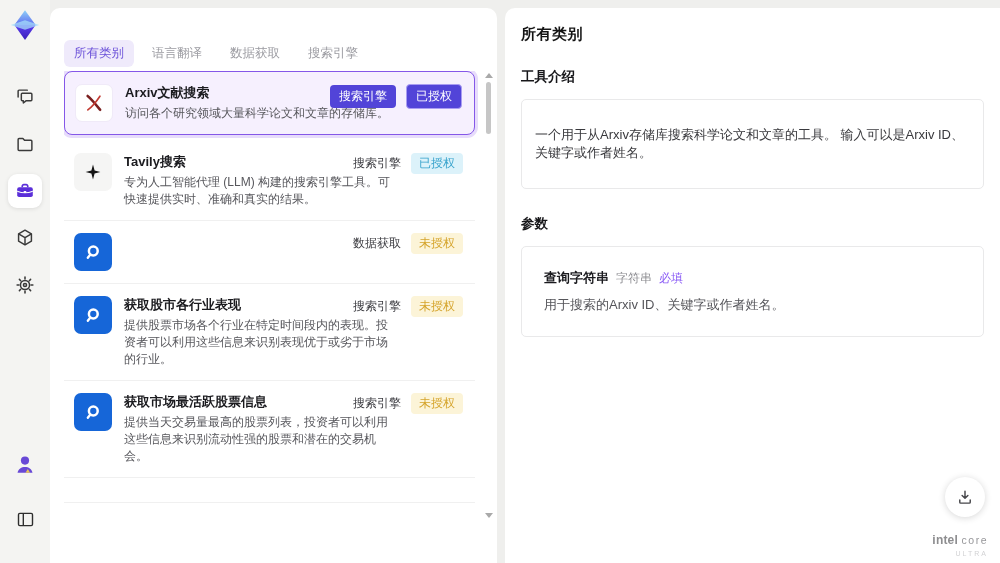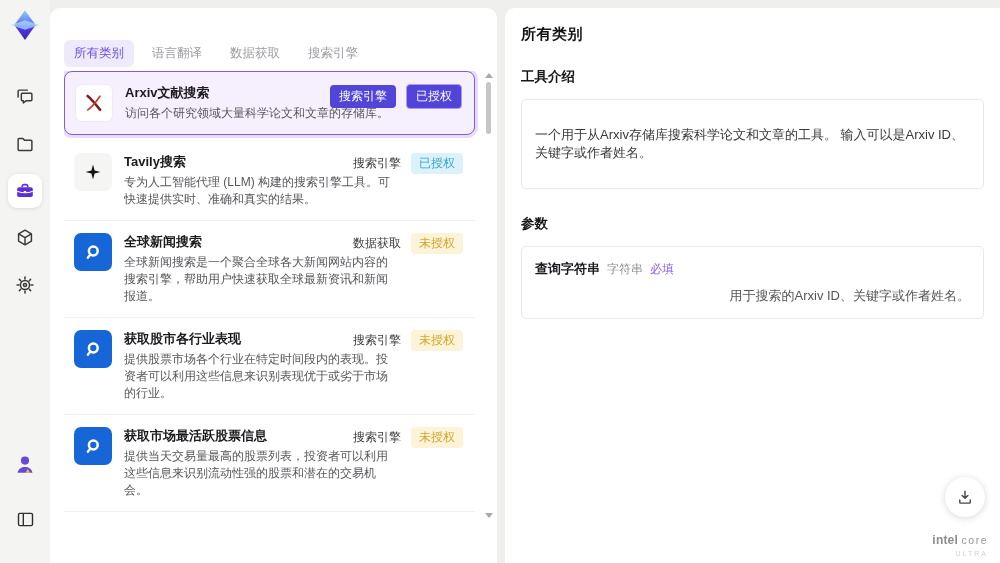--- a/index.html
+++ b/index.html
@@ -55,21 +55,21 @@
   .detail-title { font-size:15px; font-weight:bold; color:#141414; letter-spacing:.5px; }
   .intro-h { margin-top:24px; }
   .card { margin-top:13px; border:1px solid #e9e9ea; border-radius:5px; background:#fff; padding:26px 13px; }
   .intro-text { font-size:13px; color:#39393d; line-height:18px; }
   .params-h { margin-top:26px; }
   .param-row { display:flex; align-items:baseline; gap:7px; }
   .param-name { font-size:13px; font-weight:bold; color:#1b1b1f; }
   .param-type { font-size:12px; color:#8b8b90; }
   .param-req { font-size:12px; color:#8b5cf6; }
   .param-desc { margin-top:9px; font-size:13px; color:#55555a; line-height:18px; }
-  .param-card { padding:13px;text-align:right; }
+  .param-card { padding:22px; }
 
   
   .dl-btn { position:absolute; right:15px; bottom:46px; width:40px; height:40px; border-radius:50%;
             background:#fff; box-shadow:0 1px 7px rgba(0,0,0,.16); display:grid; place-items:center; cursor:pointer; }
   .brand { position:absolute; right:12px; bottom:3px; text-align:right; line-height:12px; }
   .brand .b1 { font-size:12px; color:#8d8d8f; font-weight:bold; letter-spacing:.2px; }
   .brand .b1 .core { font-weight:normal; letter-spacing:1.5px; font-size:10.5px; color:#97979a; }
   .brand .b2 { display:block; font-size:7px; letter-spacing:2px; color:#d2d2d4; margin-top:2px; }
 </style>
 </head>
@@ -188,24 +188,20 @@
       </div>
     </div>
 
     <div class="tool-item">
       <div class="tool-icon blue">
         <svg viewBox="0 0 20 20" width="20" height="20">
           <circle cx="10.3" cy="9" r="4.4" fill="none" stroke="#fff" stroke-width="2.5"></circle>
           <path d="M6.8 13.2L4.8 15.8" stroke="#fff" stroke-width="2.3" stroke-linecap="round"></path>
         </svg>
       </div>
-      <div class="tool-body">
-        <div class="tool-name">全球新闻搜索</div>
-        <div class="tool-desc">全球新闻搜索是一个聚合全球各大新闻网站内容的搜索引擎，帮助用户快速获取全球最新资讯和新闻报道。</div>
-      </div>
       <div class="tool-side">
         <span class="cat-text">数据获取</span>
         <span class="badge yellow">未授权</span>
       </div>
     </div>
 
     <div class="tool-item">
       <div class="tool-icon blue">
         <svg viewBox="0 0 20 20" width="20" height="20">
           <circle cx="10.3" cy="9" r="4.4" fill="none" stroke="#fff" stroke-width="2.5"></circle>

